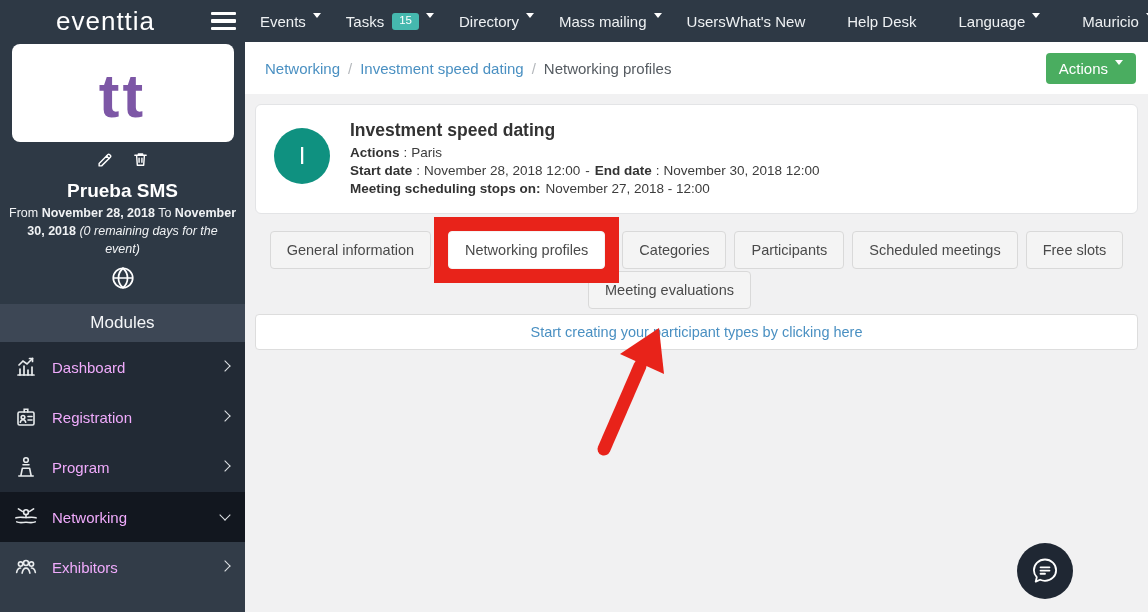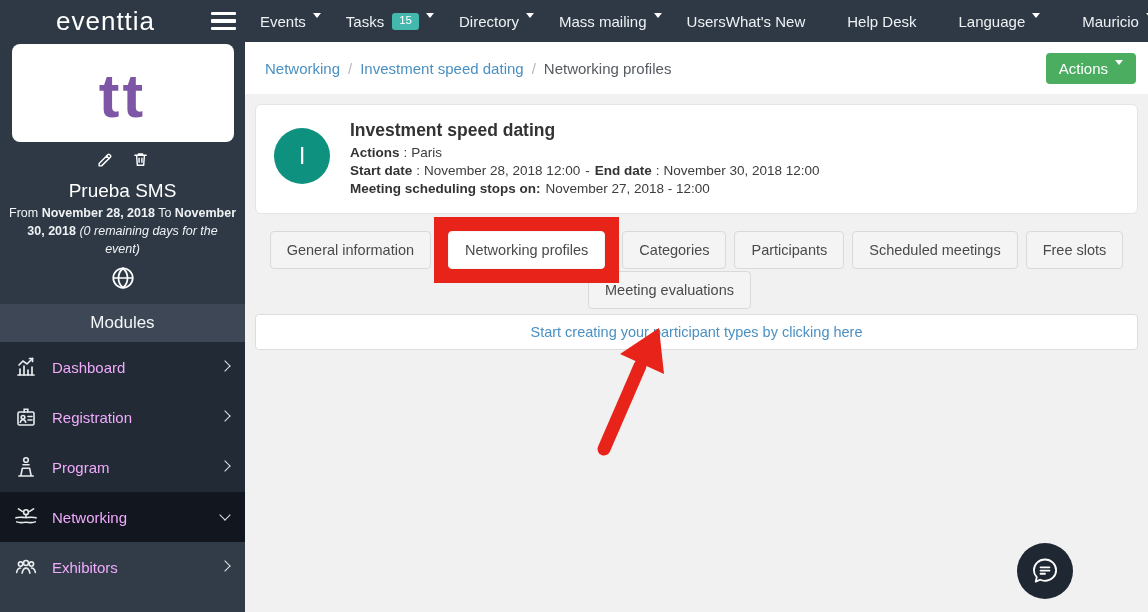--- a/index.html
+++ b/index.html
@@ -28,21 +28,21 @@
   .app { display:flex; height:570px; }
   
   .sidebar { width:245px; min-width:245px; background:#2e3945; color:#fff;
              display:flex; flex-direction:column; overflow:hidden; }
   .logo-box { width:222px; height:98px; background:#fff; border-radius:8px; margin:2px auto 0;
               display:flex; align-items:center; justify-content:center; }
   .tt { color:#7d57a6; font-size:62px; font-weight:bold; letter-spacing:3px; line-height:0.9;
         padding-top:6px; }
   .logo-actions { display:flex; justify-content:center; gap:18px; margin-top:9px; }
   .icon-btn { cursor:pointer; display:flex; }
-  .event-name { text-align:center; font-size:19px; margin-top:12px; color:#fff; font-weight:400; }
+  .event-name { text-align:center; font-size:19px; margin-top:12px; color:#fff; font-weight:700; }
   .event-dates { width:228px; margin:3px auto 0; text-align:center; font-size:12.5px;
                  line-height:1.42; color:#f0f2f4; }
   .event-dates b { font-weight:bold; }
   .event-dates i { font-style:italic; }
   .globe-wrap { display:flex; justify-content:center; margin-top:7px; cursor:pointer; }
   .modules-header { background:#3d4755; height:38px; line-height:38px; text-align:center;
                     font-size:17px; margin-top:13px; color:#f4f6f8; }
   .modules { display:flex; flex-direction:column; flex:1; overflow:hidden; }
   .module-item { height:50px; min-height:50px; display:flex; align-items:center;
                  padding:0 16px 0 10px; background:#222a35; color:#f0abfc; font-size:15px; cursor:pointer; }

